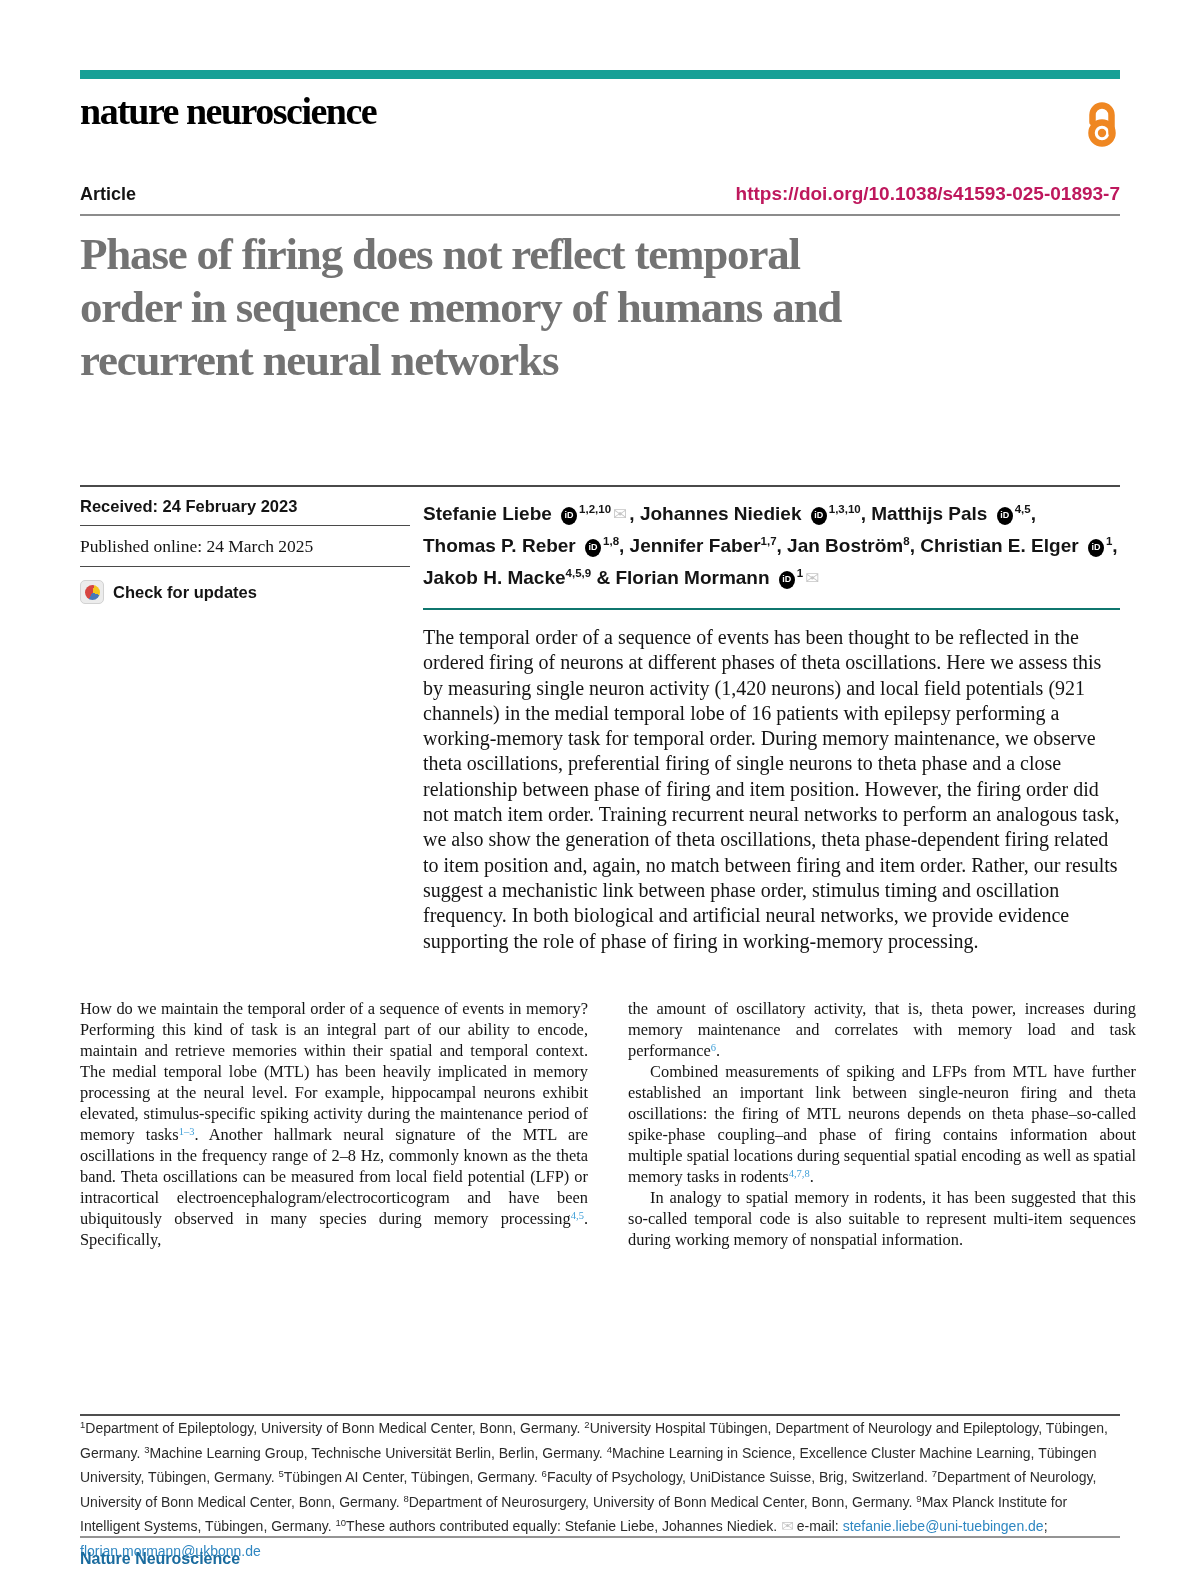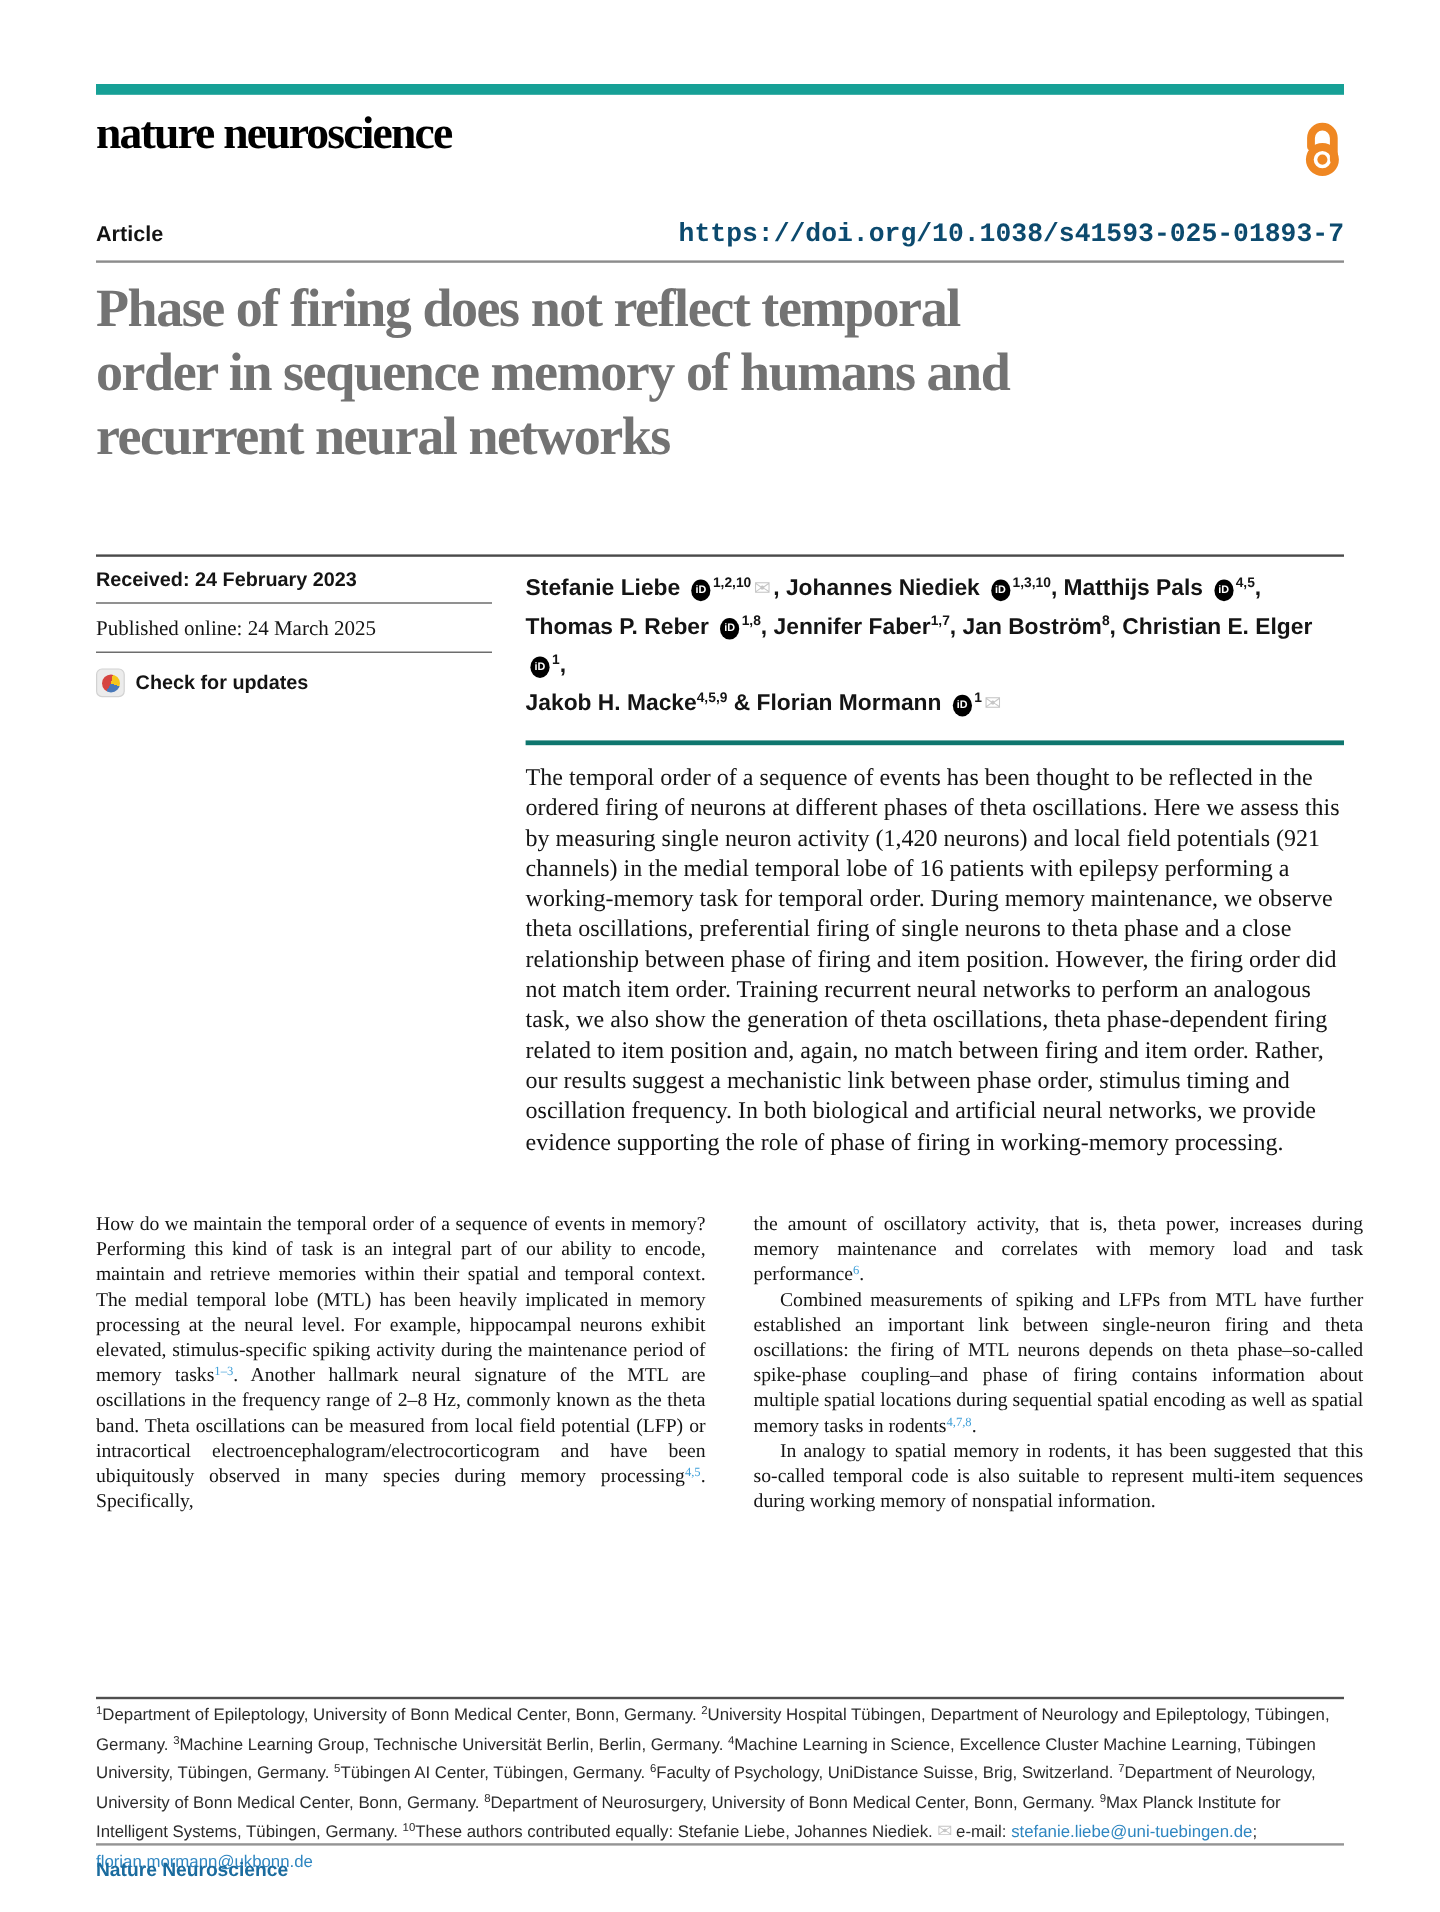--- a/index.html
+++ b/index.html
@@ -10,27 +10,27 @@
   }
   .topbar { height:9px; background:#16a096; }
   .masthead { display:flex; justify-content:space-between; align-items:flex-start; margin-top:10px; height:66px; }
   .logo {
     font-family:"Liberation Serif", serif; font-weight:700; font-size:38px;
     letter-spacing:-1.5px; color:#000; line-height:44px;
   }
   .oa { margin-top:2px; }
   .article-row { display:flex; justify-content:space-between; align-items:baseline; margin-top:28px; }
   .article-label { font-family:"Liberation Sans", sans-serif; font-weight:700; font-size:18px; color:#141414; }
-  .doi { font-family:Liberation Mono, monospace; font-weight:700; font-size:22px; color:#0c4a6e; text-decoration:none; }
+  .doi { font-family:Liberation Sans, sans-serif; font-weight:700; font-size:19px; color:#be185d; text-decoration:none; }
   .rule-light { border:none; border-top:2px solid #8c8c8c; margin:9px 0 0; }
   .title {
     margin-top:12px; font-weight:700; font-size:45px; line-height:53px;
     letter-spacing:-1.2px; color:#737373;
   }
-  .main-grid { display:flex; gap:28px; margin-top:72px; border-top:2px solid #4a4a4a; }
+  .main-grid { display:flex; gap:13px; margin-top:98px; border-top:2px solid #4a4a4a; }
   .meta-col { width:330px; flex:none; }
   .meta-row {
     padding:10px 0 9px; border-bottom:1px solid #4a4a4a;
     font-family:"Liberation Sans", sans-serif; font-weight:700; font-size:16.5px; color:#141414;
   }
   .meta-row.serif { font-family:"Liberation Serif", serif; font-weight:400; font-size:17.5px; }
   .check-row {
     padding:13px 0; display:flex; align-items:center; gap:9px;
     font-family:"Liberation Sans", sans-serif; font-weight:700; font-size:16.5px; color:#141414; cursor:pointer;
   }
@@ -44,21 +44,21 @@
     font-size:19px; line-height:32px; color:#141414;
   }
   sup { line-height:0; }
   .authors sup { font-size:11.5px; vertical-align:7px; }
   .orcid {
     display:inline-block; width:16px; height:18px; border-radius:50%; background:#000; color:#fff;
     font-family:"Liberation Sans", sans-serif; font-weight:700; font-size:9px; line-height:16px;
     text-align:center; margin:0 2px 0 4px; vertical-align:2px;
   }
   .env { color:#c6c6c6; font-family:"DejaVu Sans", sans-serif; font-weight:400; font-size:17px; margin:0 2px; }
-  .abstract-block { border-top:4px solid #0f766e; margin-top:14px; padding-top:15px; }
+  .abstract-block { border-top:2px solid #0f766e; margin-top:14px; padding-top:15px; }
   .abstract { font-size:20px; line-height:25.3px; color:#141414; }
   .body-cols { display:flex; gap:40px; margin-top:44px; }
   .col { width:508px; flex:none; font-size:16.4px; line-height:21px; text-align:justify; color:#141414; }
   .para { margin:0; }
   .para.indent { text-indent:22px; }
   .col sup.ref-sup { color:#3f9fd8; font-size:10.5px; vertical-align:5px; }
   .footnotes-block {
     position:absolute; left:80px; right:80px; top:1414px;
     border-top:2px solid #4f4f4f; 
     font-family:"Liberation Sans", sans-serif; font-size:14px; line-height:24.5px; color:#2b2b2b;

